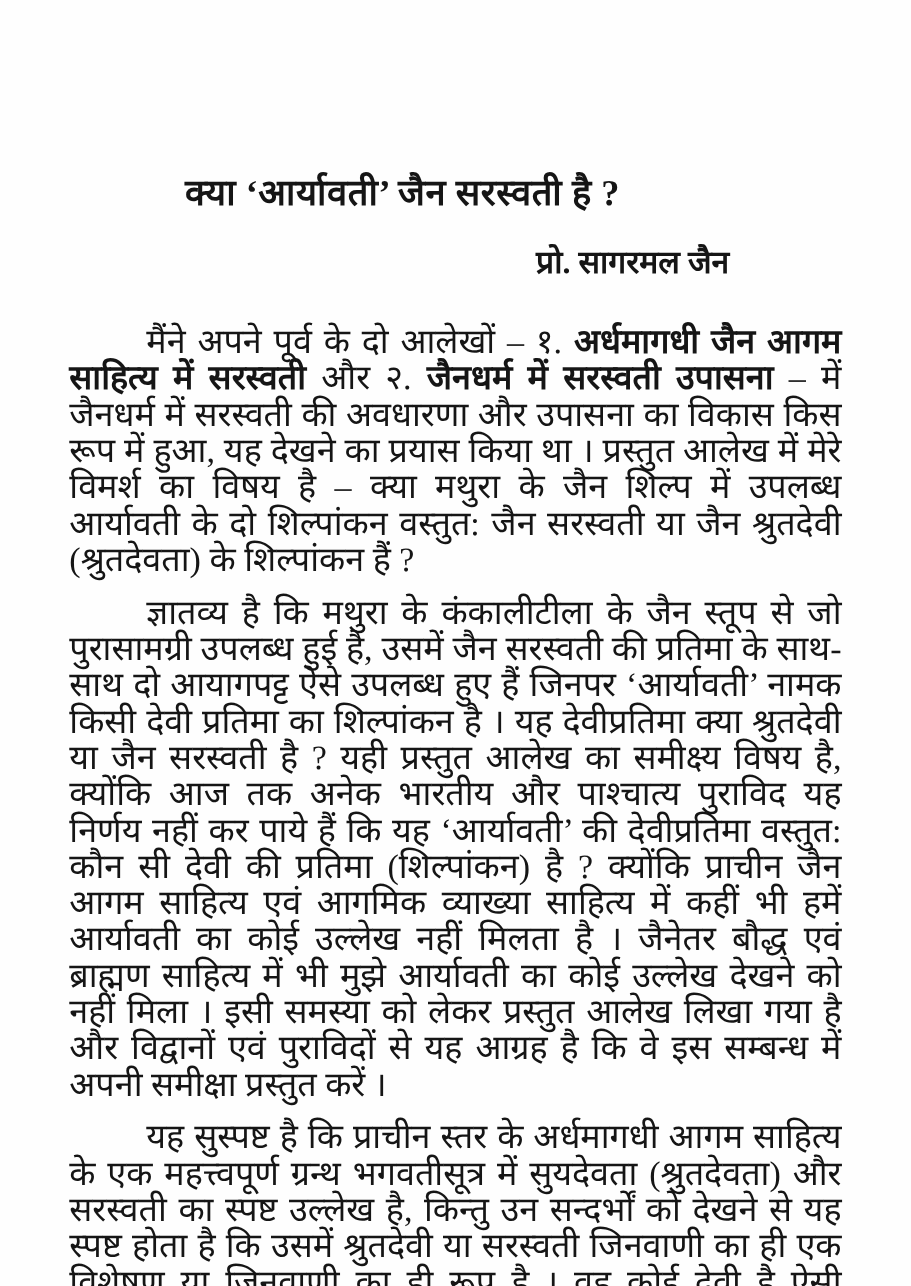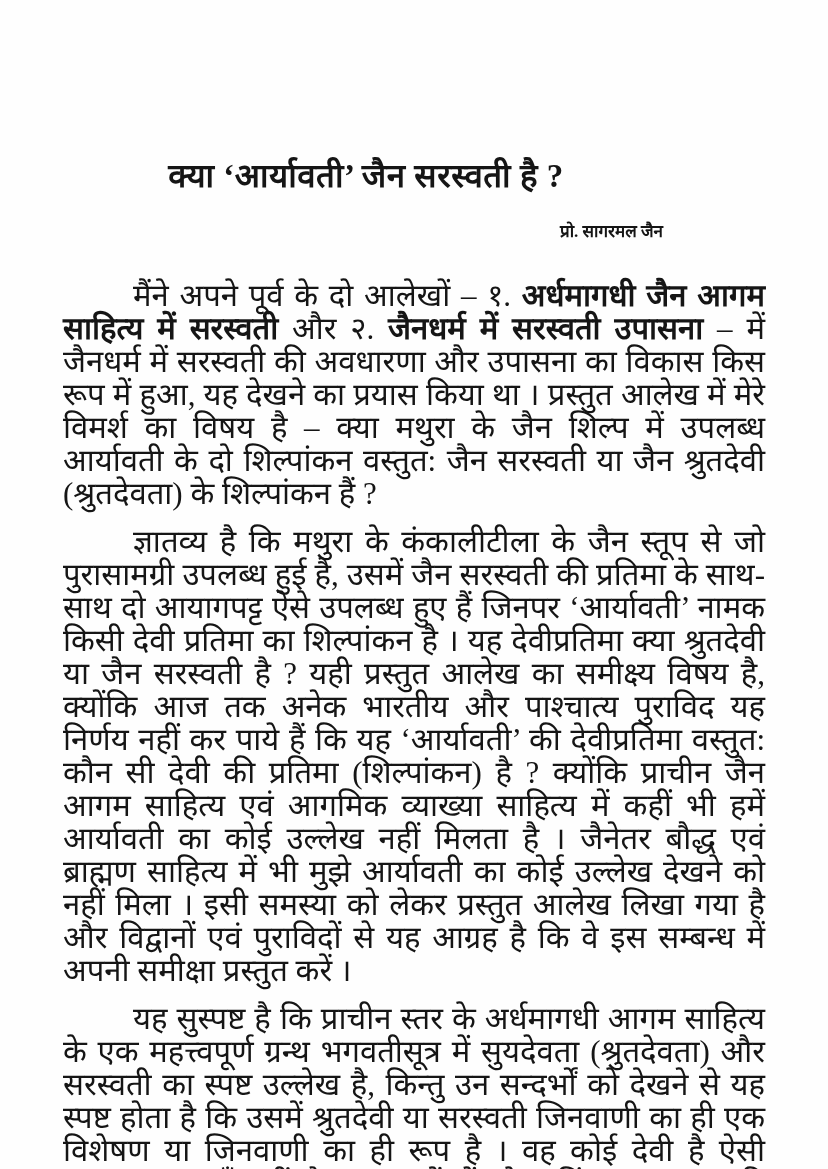--- a/index.html
+++ b/index.html
@@ -24,21 +24,21 @@
     font-weight: 600;
     line-height: 1.35;
     text-align: center;
     
     padding-right: 96px;
     letter-spacing: 0.5px;
     white-space: nowrap;
   }
   .author-byline {
     margin-top: 12px;
-    font-size: 17px;
+    font-size: 29px;
     font-weight: bold;
     text-align: right;
     padding-right: 102px;
     line-height: 1.3;
   }
   .body-text {
     margin-top: 36px;
     font-size: 31px;
     line-height: 33px;
     text-align: justify;

